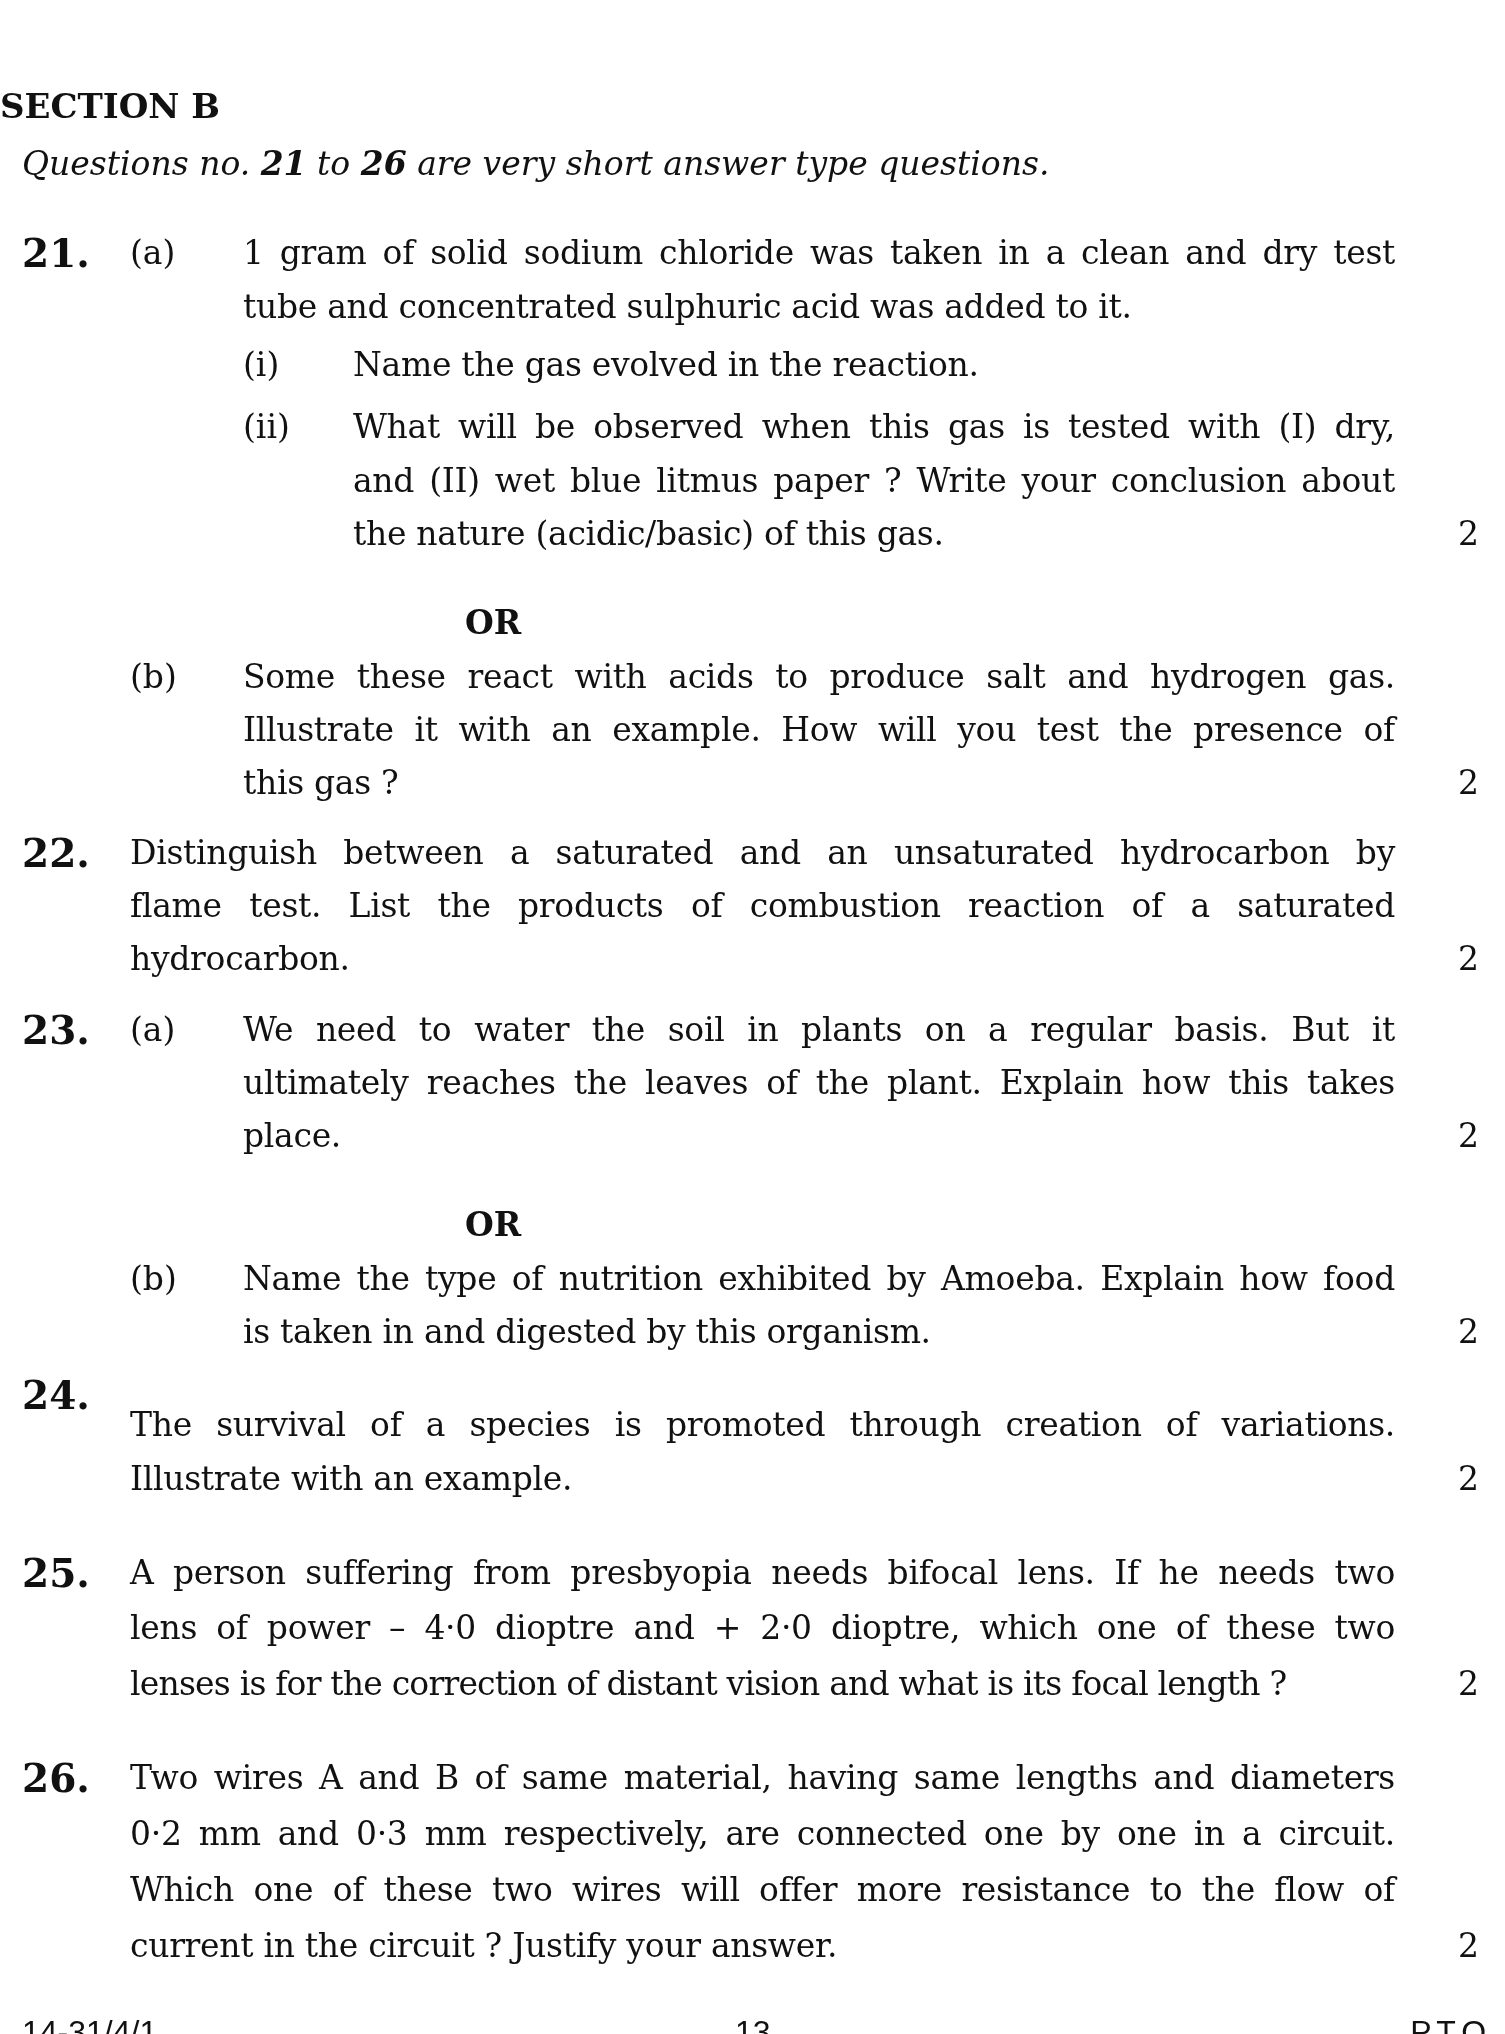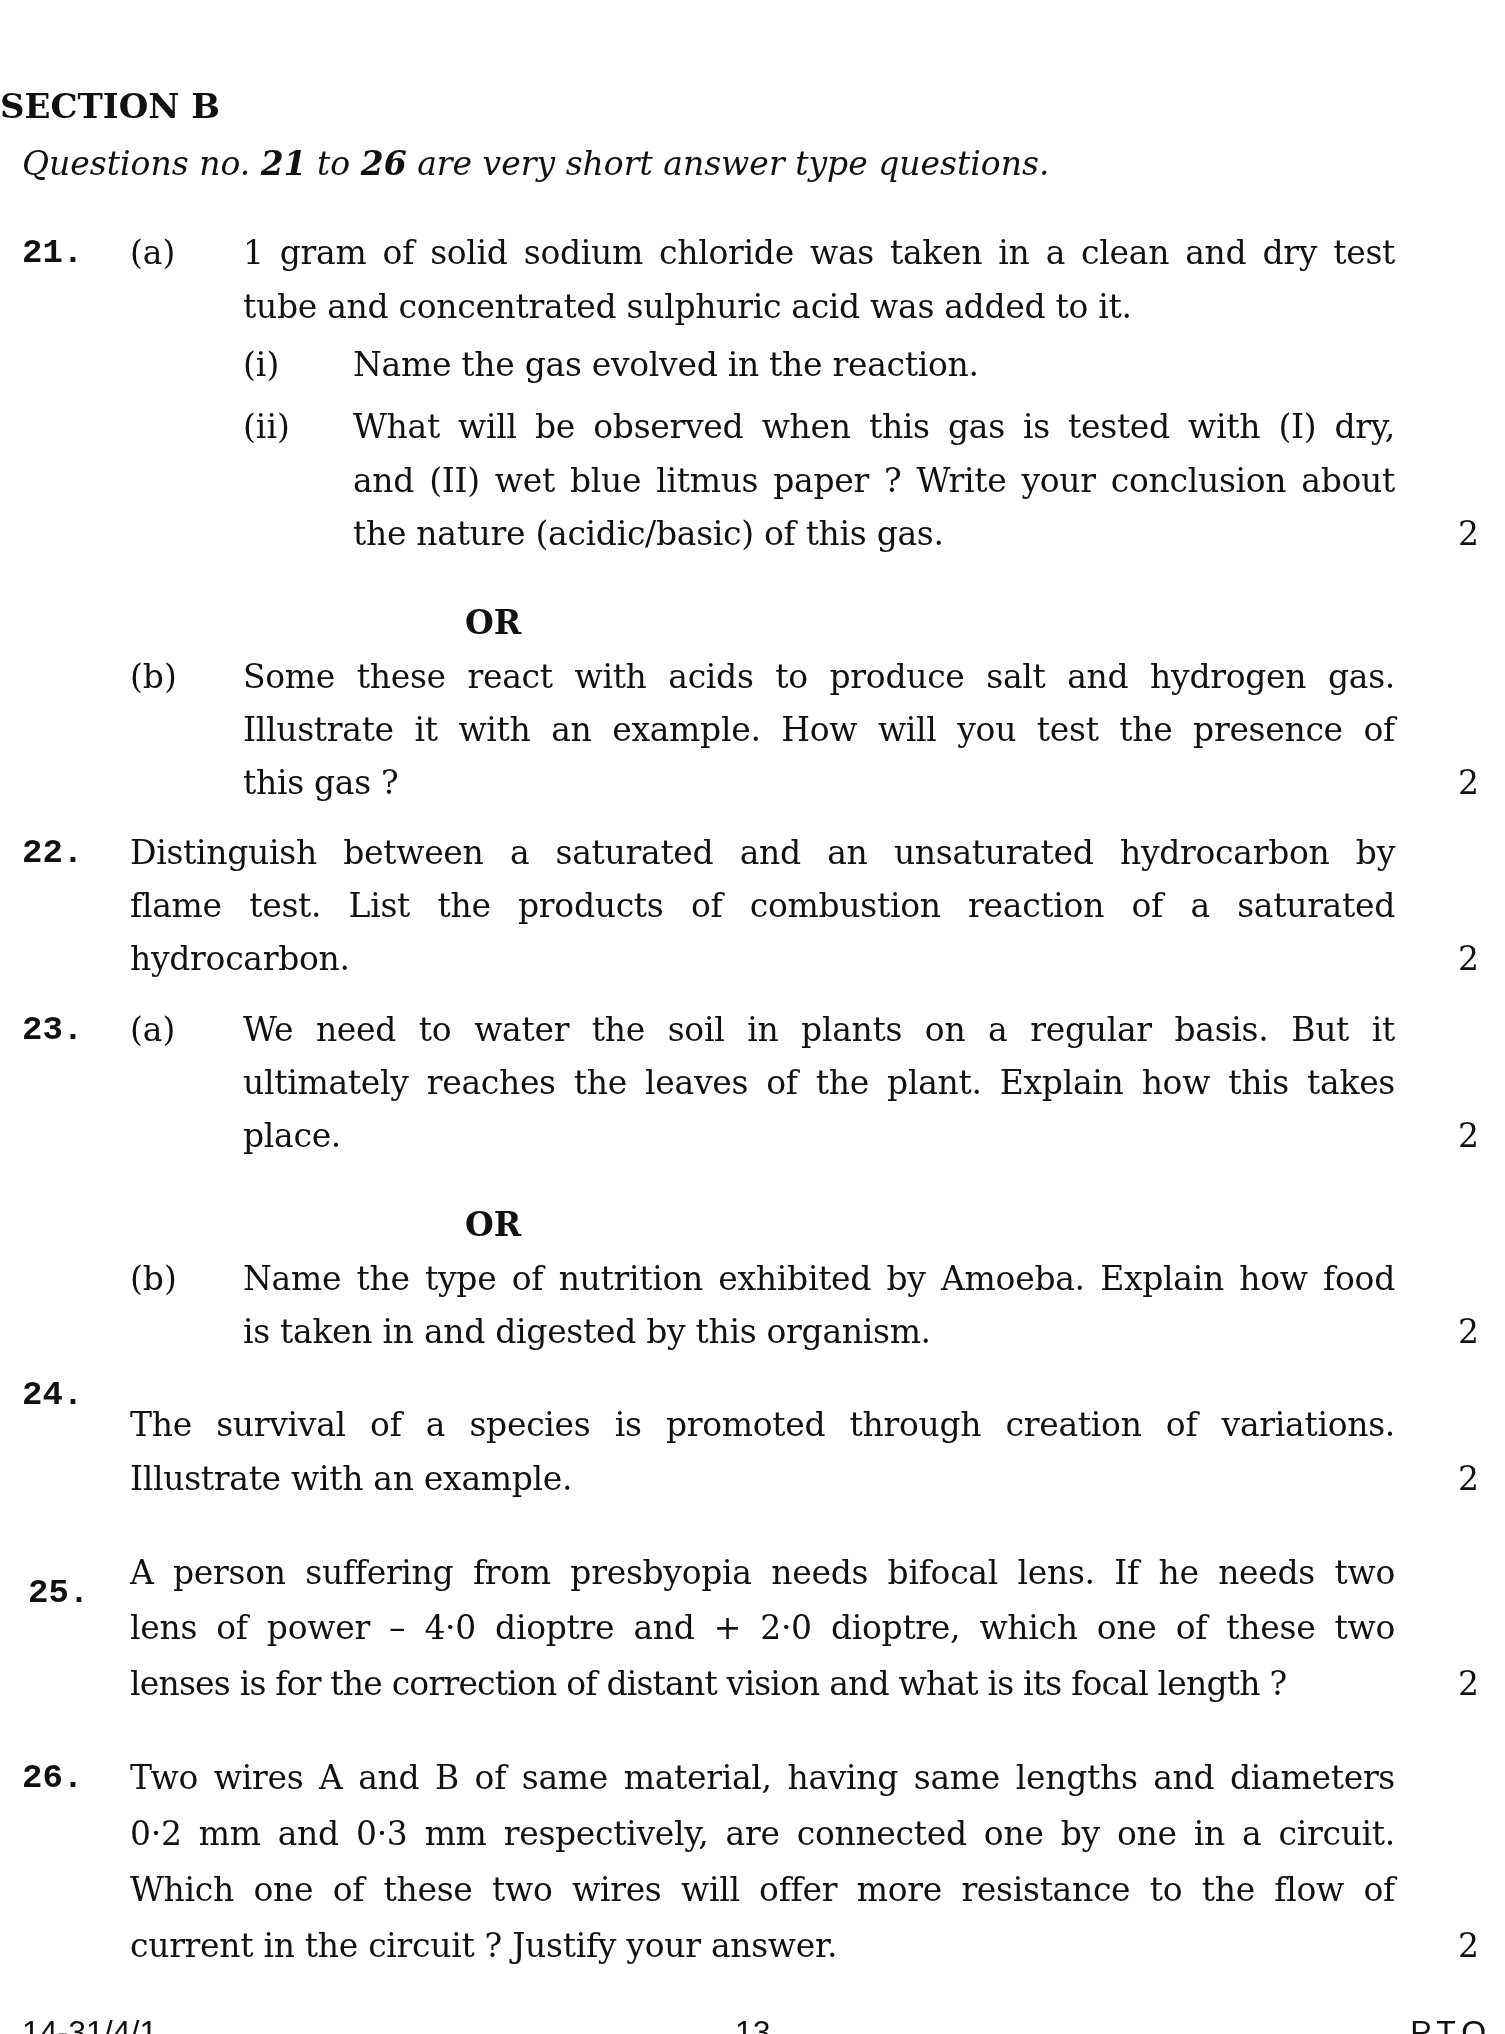--- a/index.html
+++ b/index.html
@@ -4,21 +4,21 @@
 <style>
   html, body { margin: 0; padding: 0; background: #ffffff; }
   body {
     width: 1505px; height: 2034px; position: relative; overflow: hidden;
     font-family: "DejaVu Serif", "Liberation Serif", serif;
     color: #111111;
   }
   .page { position: absolute; left: 0; top: 0; width: 1505px; height: 2034px; }
   .line { position: absolute; font-size: 33px; line-height: 40px; white-space: nowrap; letter-spacing: -0.3px; }
   .just { text-align: justify; text-align-last: justify; }
-  .qnum { position: absolute; font-size: 34px; line-height: 40px; font-weight: bold; font-family: Liberation Mono, monospace; }
+  .qnum { position: absolute; font-size: 39px; line-height: 40px; font-weight: bold; }
   .sub { position: absolute; font-size: 33px; line-height: 40px; }
   .marks { position: absolute; font-size: 33px; line-height: 40px; right: 26px; text-align: right; }
   .or { position: absolute; font-size: 33px; line-height: 40px; font-weight: bold; }
   .section-title { position: absolute; left: 0; width: 1505px; top: 84px; font-size: 34px; font-weight: bold; line-height: 44px; }
   .instr { position: absolute; left: 22px; top: 144px; font-size: 33px; font-style: italic; line-height: 40px; }
   .footer { position: absolute; top: 1980px; font-family: "Liberation Sans", "DejaVu Sans", sans-serif; font-size: 32px; line-height: 40px; margin-top: 32px; }
 </style>
 </head>
 <body>
 
@@ -76,21 +76,21 @@
   </div>
 
   <div>
     <div class="qnum" style="left:22px; top:1375px;text-align:center;">24.</div>
     <div class="line just" style="left:130px; top:1405px; width:1265px;">The survival of a species is promoted through creation of variations.</div>
     <div class="line" style="left:130px; top:1459px;">Illustrate with an example.</div>
     <div class="marks" style="top:1459px;">2</div>
   </div>
 
   <div>
-    <div class="qnum" style="left:28px; top:1553px;margin-top:20px;">25.</div>
+    <div class="qnum" style="left:22px; top:1553px;">25.</div>
     <div class="line just" style="left:130px; top:1553px; width:1265px;">A person suffering from presbyopia needs bifocal lens. If he needs two</div>
     <div class="line just" style="left:130px; top:1608px; width:1265px;">lens of power – 4·0 dioptre and + 2·0 dioptre, which one of these two</div>
     <div class="line" style="left:130px; top:1664px; letter-spacing:-0.8px;">lenses is for the correction of distant vision and what is its focal length ?</div>
     <div class="marks" style="top:1664px;">2</div>
   </div>
 
   <div>
     <div class="qnum" style="left:22px; top:1758px;">26.</div>
     <div class="line just" style="left:130px; top:1758px; width:1265px;">Two wires A and B of same material, having same lengths and diameters</div>
     <div class="line just" style="left:130px; top:1814px; width:1265px;">0·2 mm and 0·3 mm respectively, are connected one by one in a circuit.</div>

